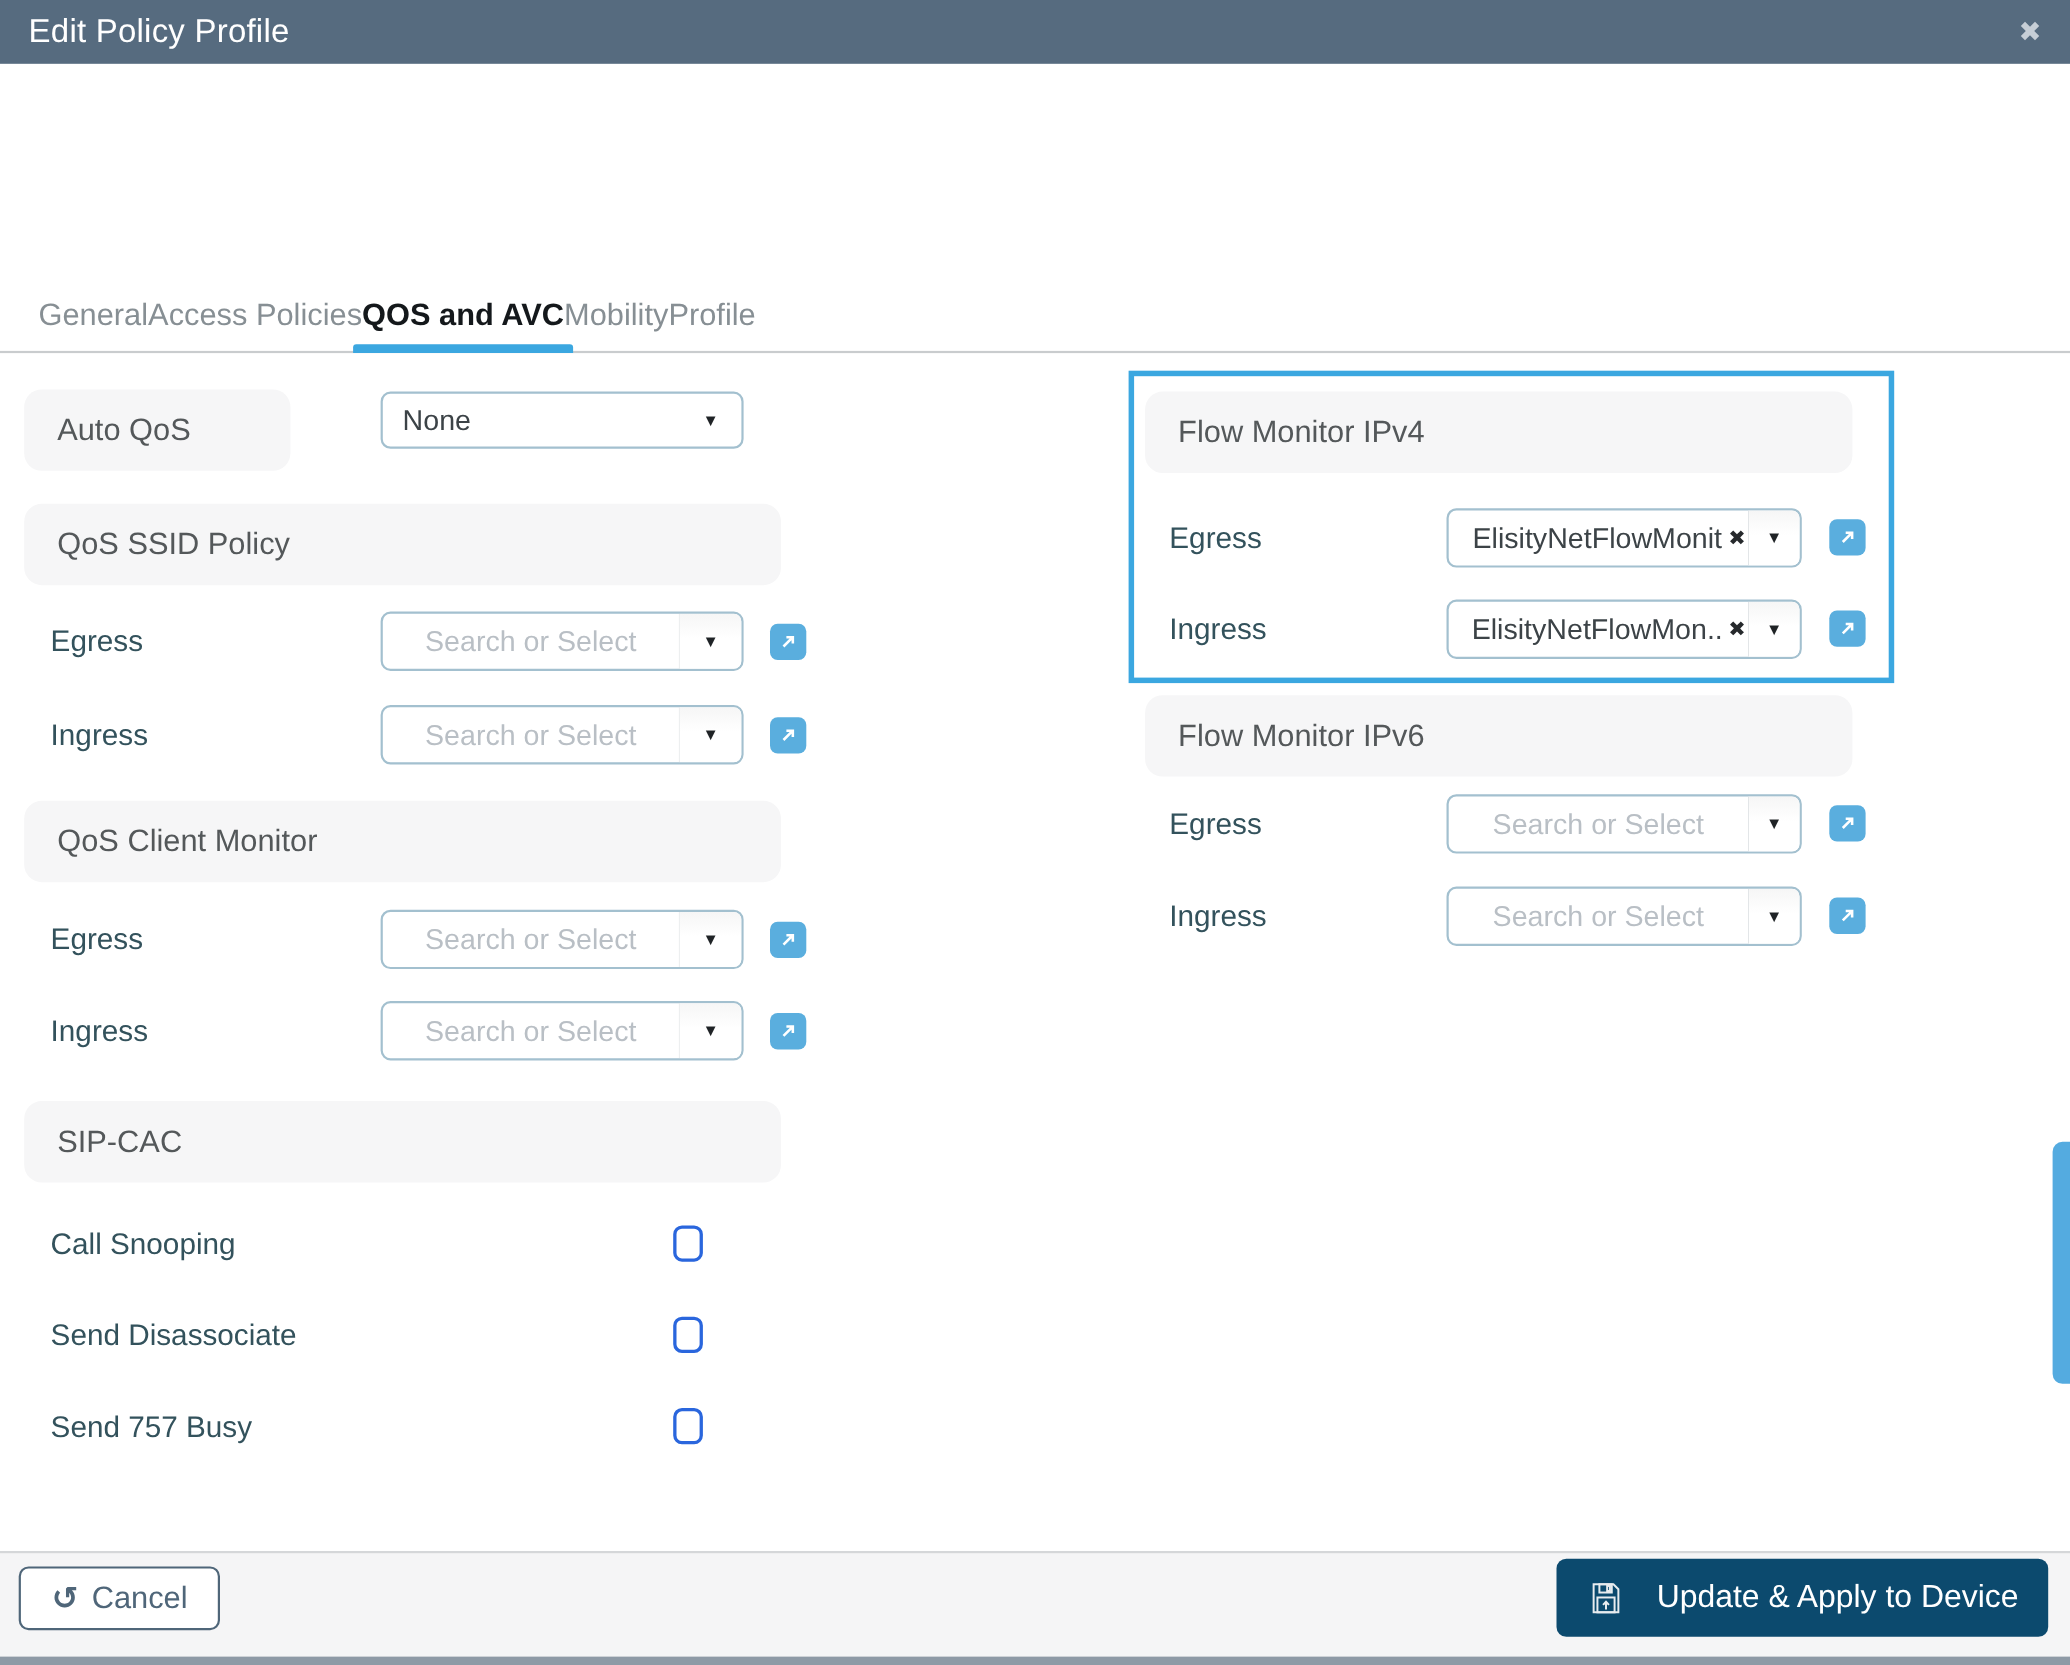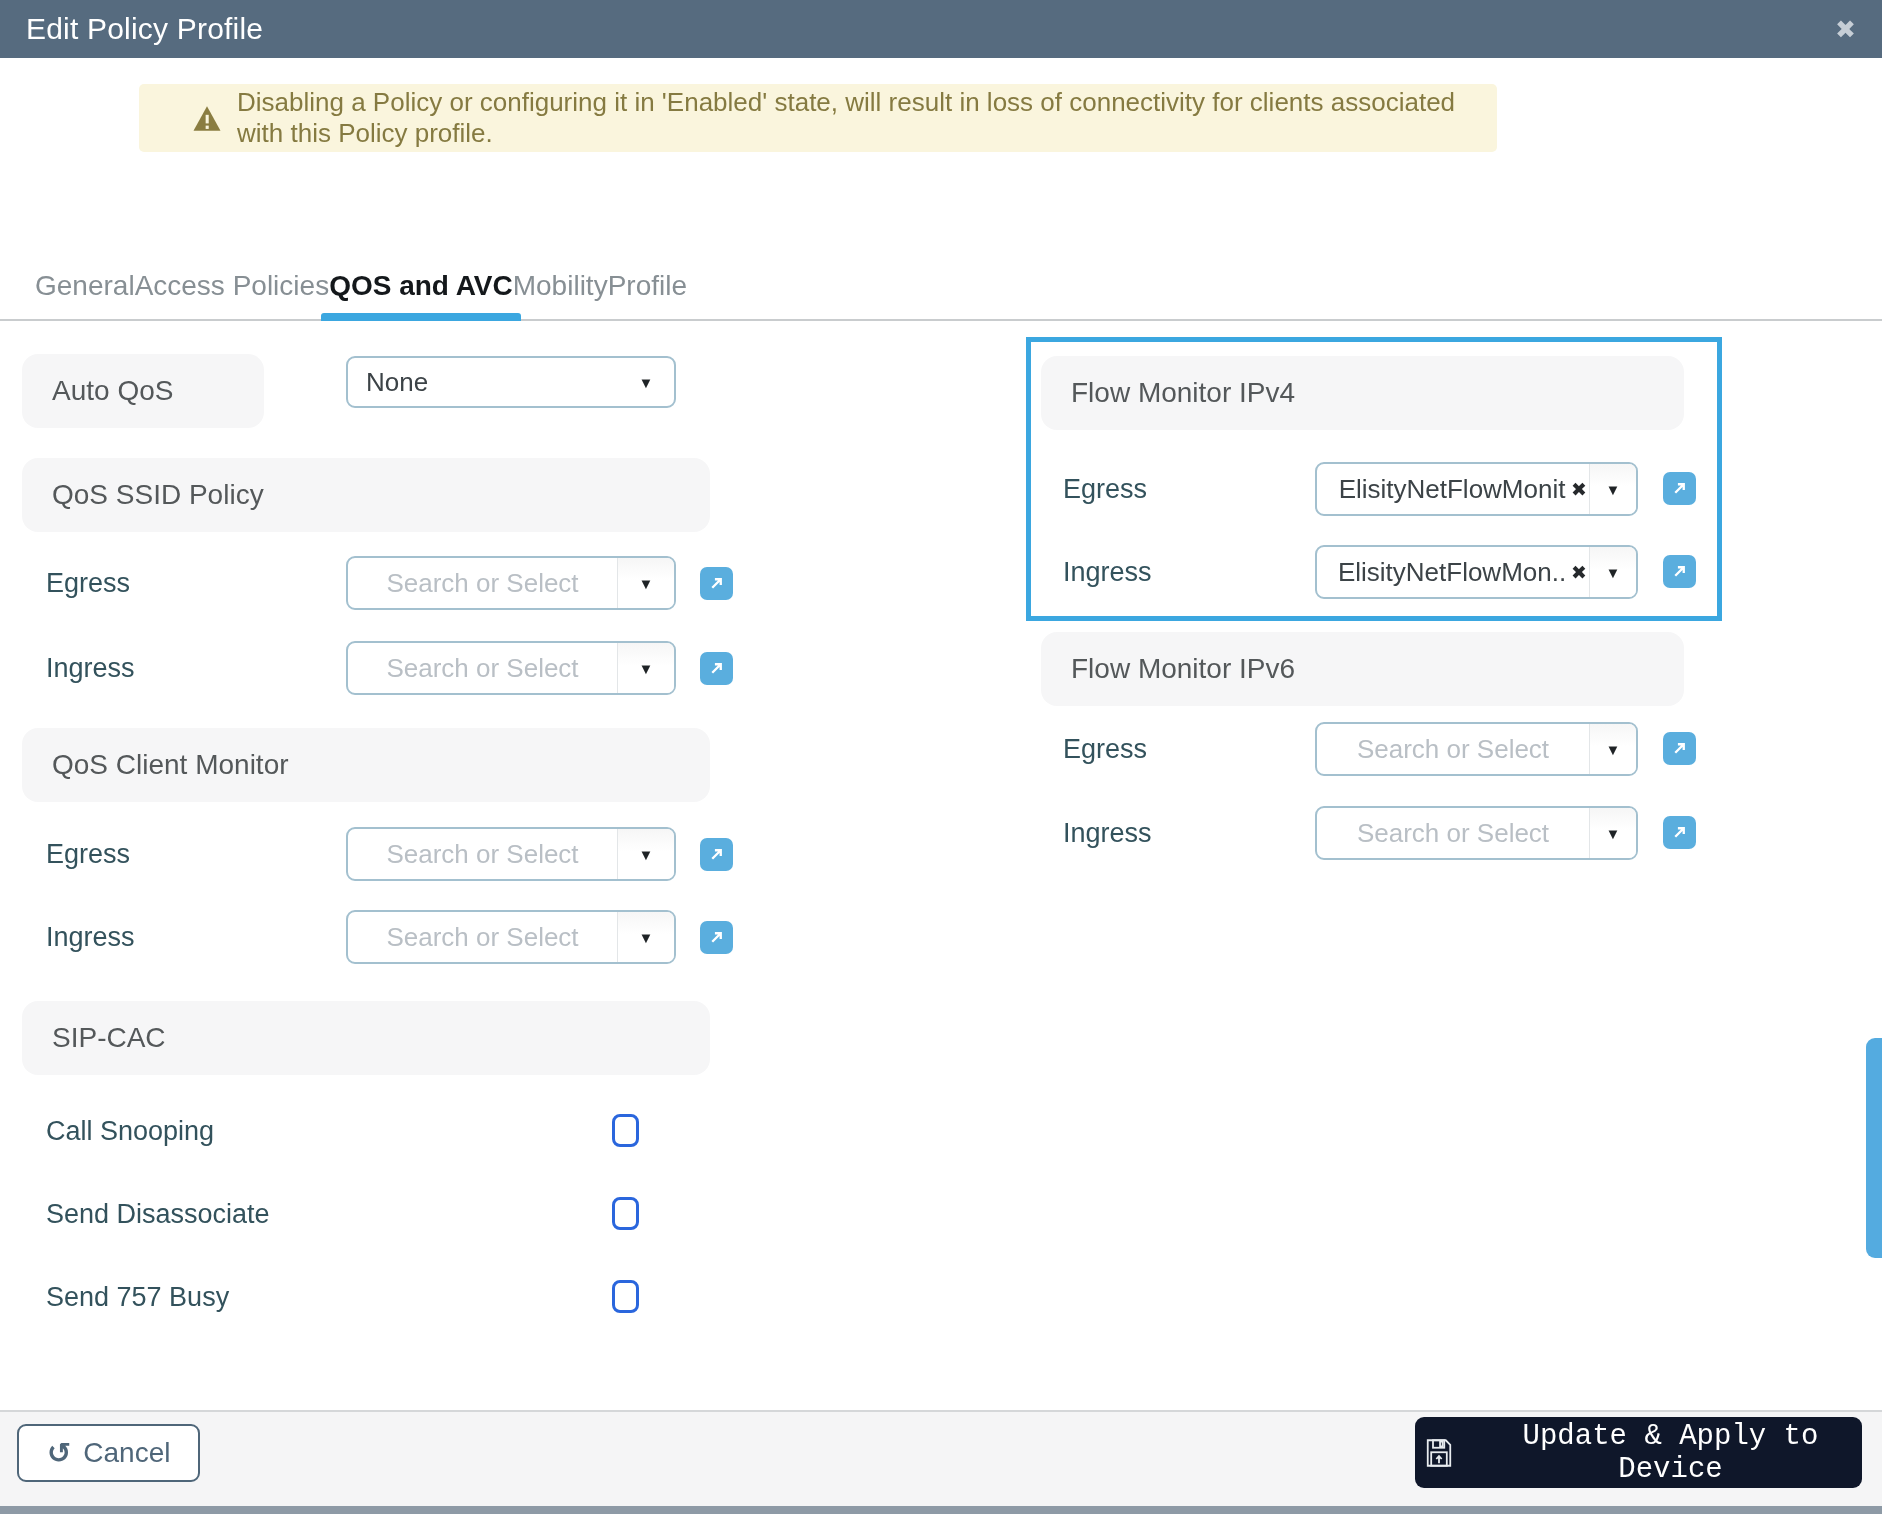--- a/index.html
+++ b/index.html
@@ -44,47 +44,37 @@
     box-sizing:border-box;background:#fff;cursor:pointer;}
   
   .hl{position:absolute;left:1026px;top:337px;width:696px;height:284px;border:5px solid #3ba7e0;box-sizing:border-box;}
   
   .footer{position:absolute;left:0;top:1410px;width:1882px;height:96px;background:#f5f5f6;
     border-top:2px solid #d5d7d9;box-sizing:border-box;}
   .btn-cancel{position:absolute;left:17px;top:1424px;height:58px;padding:0 28px;border:2.5px solid #4f6679;
     border-radius:9px;background:#fff;color:#4f6679;font-size:28px;display:flex;align-items:center;gap:12px;
     box-sizing:border-box;cursor:pointer;font-family:inherit;}
   .btn-cancel .undo{font-family:"DejaVu Sans",sans-serif;font-size:29px;font-weight:bold;line-height:1;}
-  .btn-update{position:absolute;left:1415px;top:1417px;width:447px;height:71px;background:#0f172a;border:none;
+  .btn-update{position:absolute;left:1415px;top:1417px;width:447px;height:71px;background:#0c4a6e;border:none;
     border-radius:9px;color:#fff;font-size:29px;display:flex;align-items:center;justify-content:center;gap:28px;
-    cursor:pointer;font-family:Liberation Mono, monospace;}
+    cursor:pointer;font-family:Liberation Sans, sans-serif;}
   .strip{position:absolute;left:0;top:1506px;width:1882px;height:8px;background:#8e9aa6;}
   .sbthumb{position:absolute;left:1866px;top:1038px;width:16px;height:220px;background:#54abe0;
     border-radius:9px 0 0 9px;cursor:pointer;}
 </style>
 </head>
 <body>
 
 <div class="stage">
 
   <div class="titlebar">
     <span class="title">Edit Policy Profile</span>
     <span class="close">✖</span>
   </div>
 
-  <div class="warning">
-    <span style="display:flex;">
-      <svg width="30" height="27" viewBox="0 0 24 22">
-          <path d="M12 1 L23 21 H1 Z" fill="#8a7d41"></path>
-          <rect x="10.9" y="8" width="2.5" height="7" fill="#faf5dd"></rect>
-          <rect x="10.9" y="16.8" width="2.5" height="2.7" fill="#faf5dd"></rect>
-        </svg>
-    </span>
-    <span class="wtext">Disabling a Policy or configuring it in 'Enabled' state, will result in loss of connectivity for clients associated with this Policy profile.</span>
-  </div>
 
   <div class="tabbar">
     <div class="tab">General</div>
     <div class="tab">Access Policies</div>
     <div class="tab active">QOS and AVC</div>
     <div class="tab">Mobility</div>
     <div class="tab">Profile</div>
   </div>
 
   <div class="pill" style="left:22px;top:354px;width:242px;">

